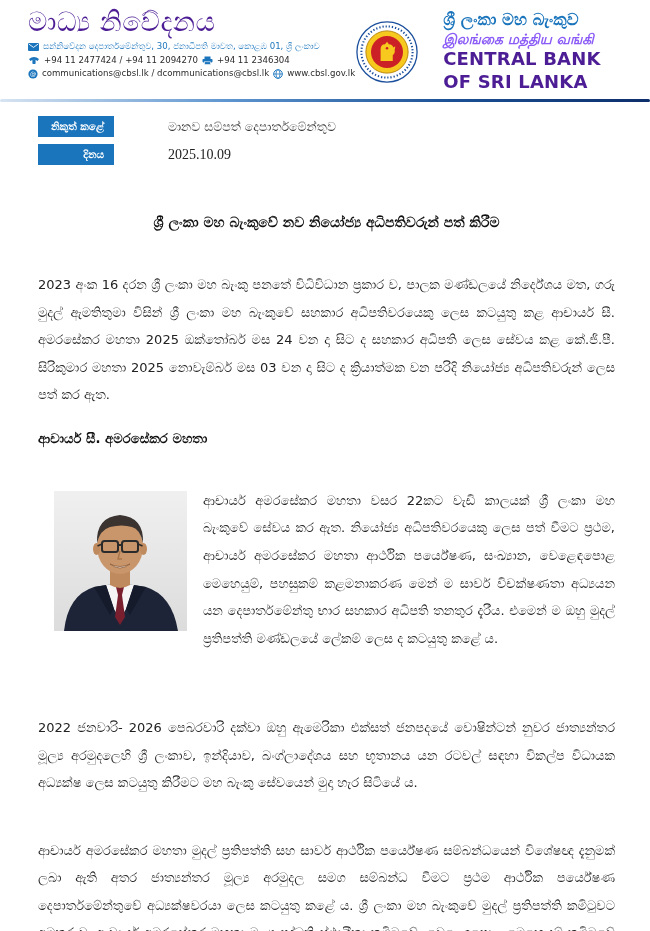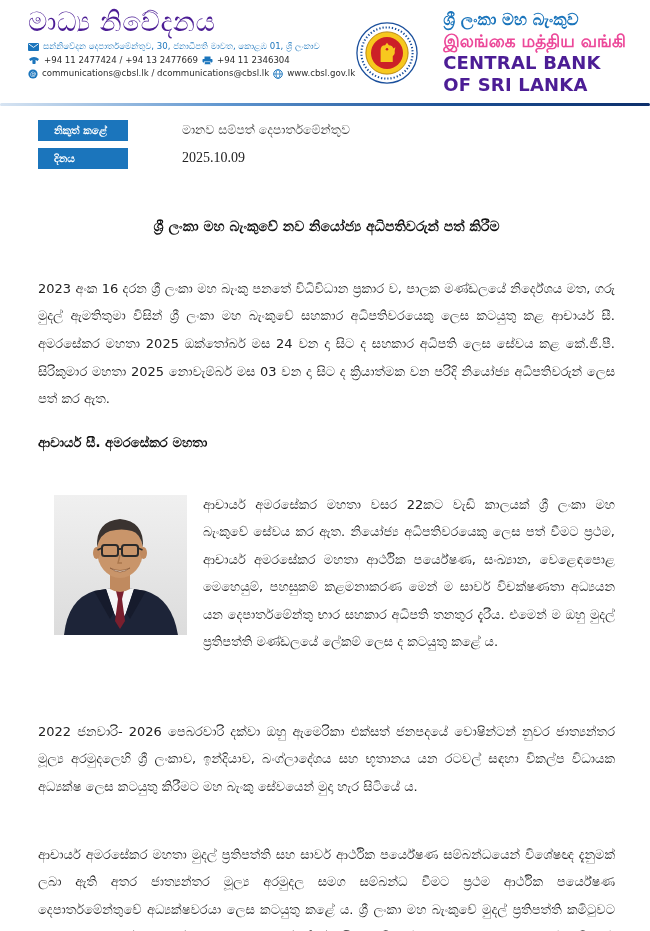--- a/index.html
+++ b/index.html
@@ -42,41 +42,41 @@
     text-align: center;
   }
   .contact-line.addr { color: #1b75bc; }
   .cicon { display: inline-flex; align-items: center; justify-content: center; flex: 0 0 auto; }
   .cicon svg { display: block; }
 
   .mast-right { display: flex; align-items: center; gap: 24px; padding-top: 2px; }
   .logo-wrap { width: 64px; height: 64px; flex: 0 0 auto; }
   .bank-names { display: flex; flex-direction: column; line-height: 1.25; }
   .bank-si { color: #1b75bc; font-size: 16.5px; font-weight: bold; }
-  .bank-ta { color: #ec4899; font-size: 17px; font-weight: bold; }
+  .bank-ta { color: #8b5cf6; font-size: 14px; font-weight: bold; font-style: italic; }
   .bank-en { color: #4c1d95; font-size: 18px; font-weight: bold; letter-spacing: 0.2px; }
 
   .head-rule {
     height: 3px;
     margin-top: 6px;
     background: linear-gradient(to right, #d7e4f2, #5e95cf 35%, #1b4f94 70%, #0d2f6b);
     border-radius: 2px;
   }
 
   
   .meta { padding: 14px 35px 0 38px; }
   .meta-row { display: flex; align-items: center; margin-bottom: 7px; }
   .meta-badge {
     background: #1b75bc;
     color: #ffffff;
     font-size: 10.5px;
     font-weight: bold;
-    width: 90px;
-    padding: 4px 16px;
-    text-align: left;
+    width: 76px;
+    padding: 4px 10px;
+    text-align: right;
     flex: 0 0 auto;
   }
   .meta-value { margin-left: 54px; font-size: 12.5px; color: #333; }
   .meta-value.date { font-family: "Liberation Serif", serif; font-size: 14px; color: #222; }
 
   
   .doc { padding: 28px 35px 20px 38px; }
   .doc-title {
     text-align: center;
     font-weight: bold;
@@ -128,21 +128,21 @@
         <span>සන්නිවේදන දෙපාර්තමේන්තුව, 30, ජනාධිපති මාවත, කොළඹ 01, ශ්‍රී ලංකාව</span>
       </div>
 
       <div class="contact-line">
         <span class="cicon">
           <svg width="12" height="9" viewBox="0 0 12 9">
               <path d="M1 3 Q6 -1 11 3 L9.6 5 Q6 2.6 2.4 5 Z" fill="#1b75bc"></path>
               <rect x="4.4" y="3.6" width="3.2" height="4.4" rx="0.8" fill="#1b75bc"></rect>
             </svg>
         </span>
-        <span>+94 11 2477424 / +94 13 2477669</span>
+        <span>+94 11 2477424 / +94 11 2094270</span>
         <span class="cicon">
           <svg width="11" height="9" viewBox="0 0 11 9">
               <rect x="2.5" y="0.5" width="6" height="2.6" fill="#1b75bc"></rect>
               <rect x="0.5" y="3" width="10" height="3.4" rx="0.8" fill="#1b75bc"></rect>
               <rect x="2.5" y="5.8" width="6" height="2.8" fill="#1b75bc" stroke="#fff" stroke-width="0.6"></rect>
             </svg>
         </span>
         <span>+94 11  2346304</span>
       </div>
 

